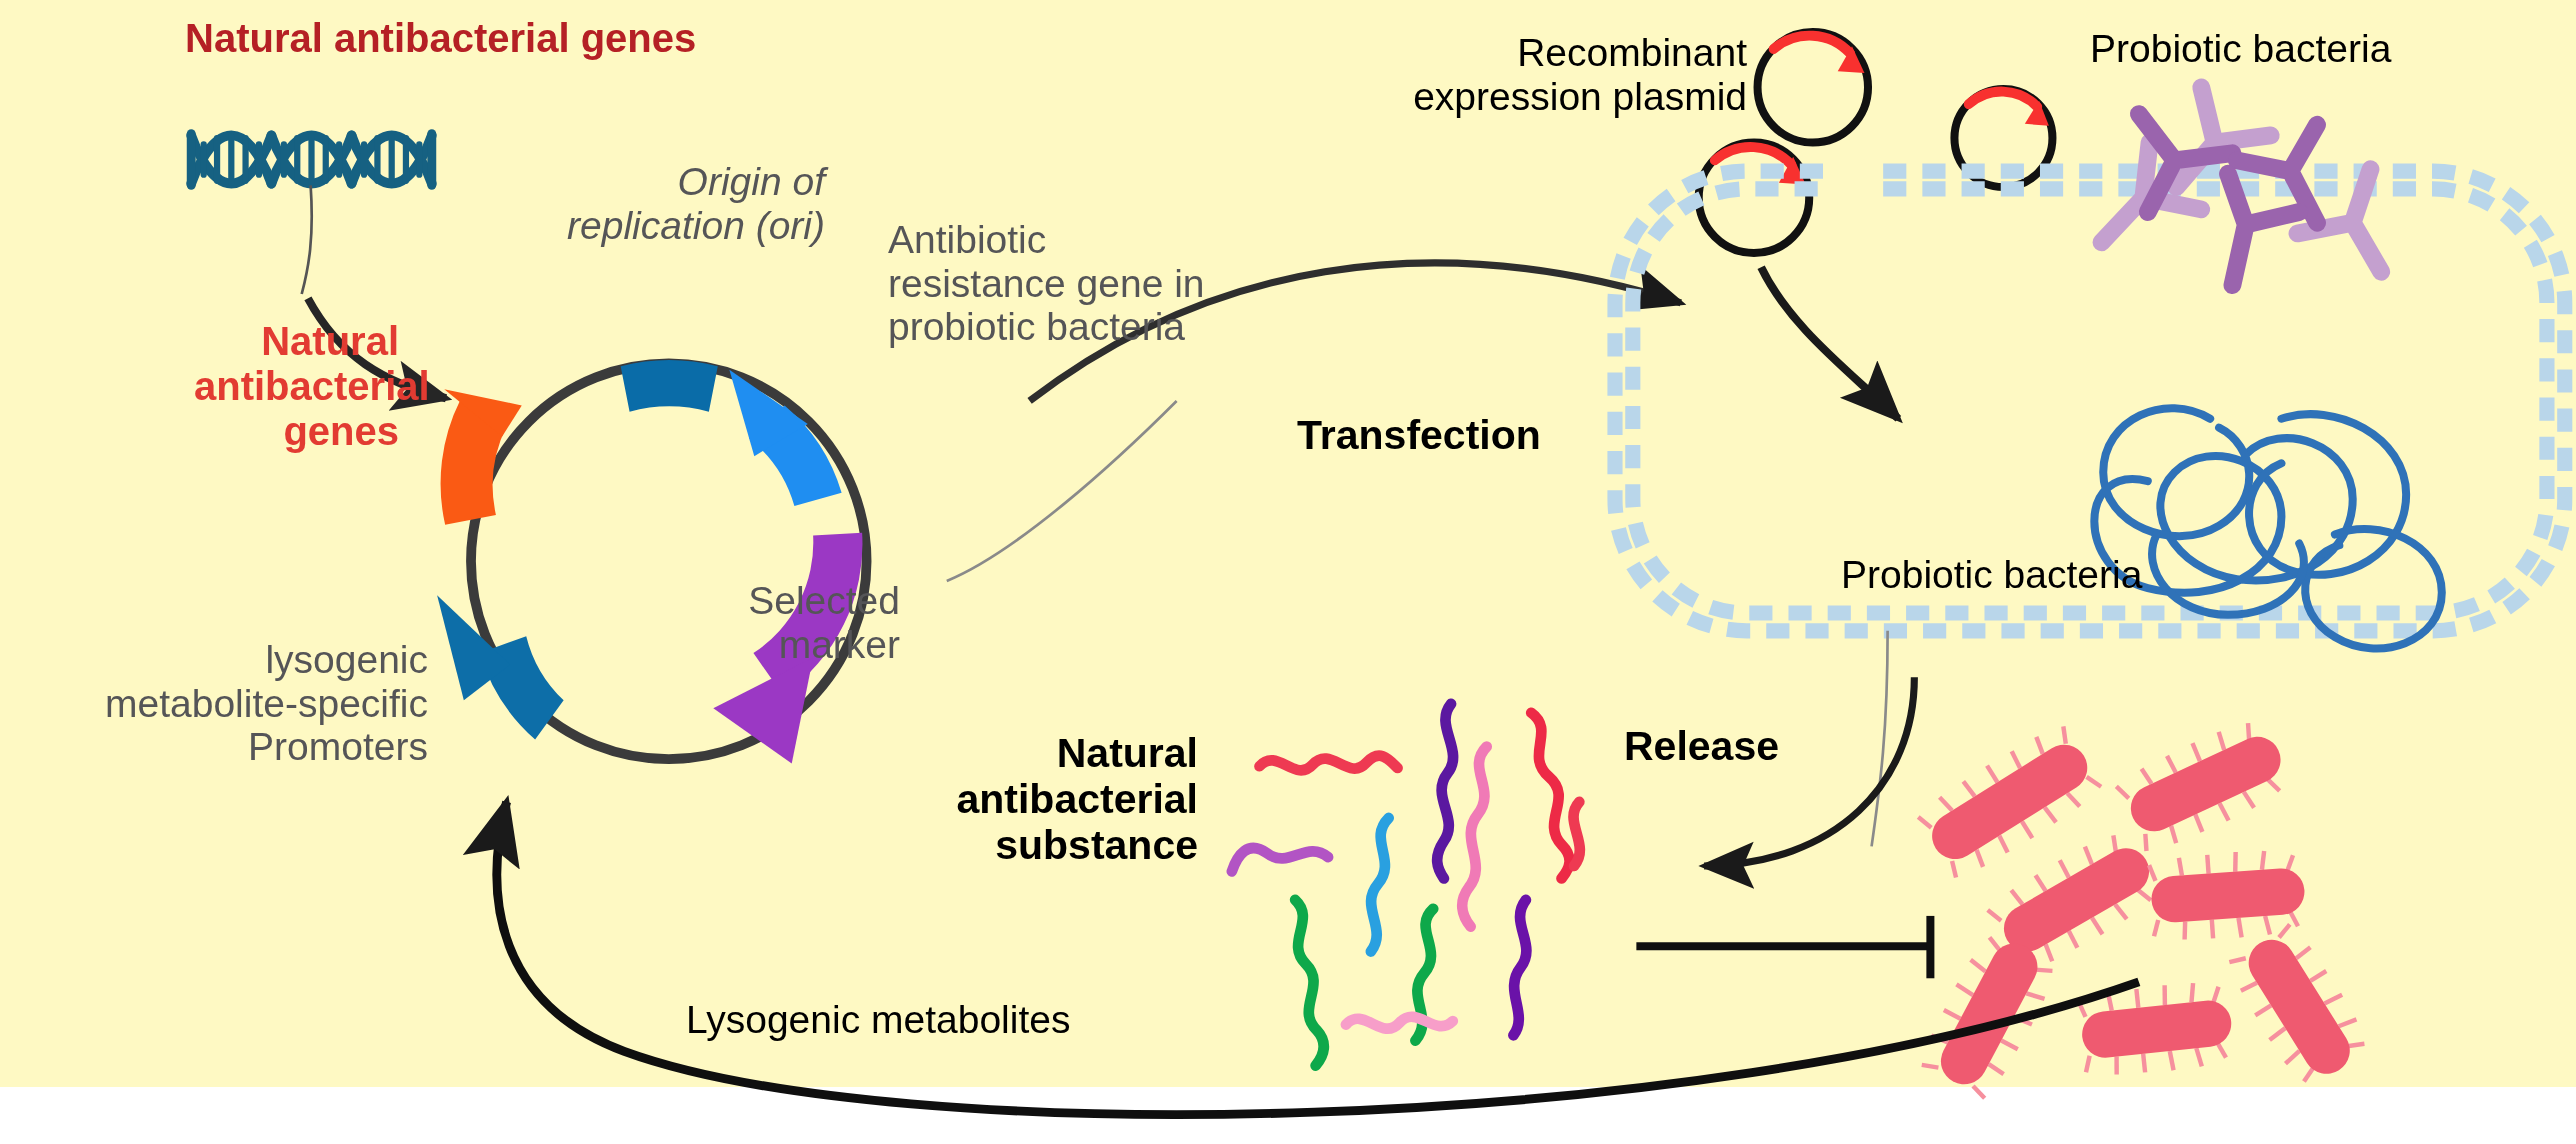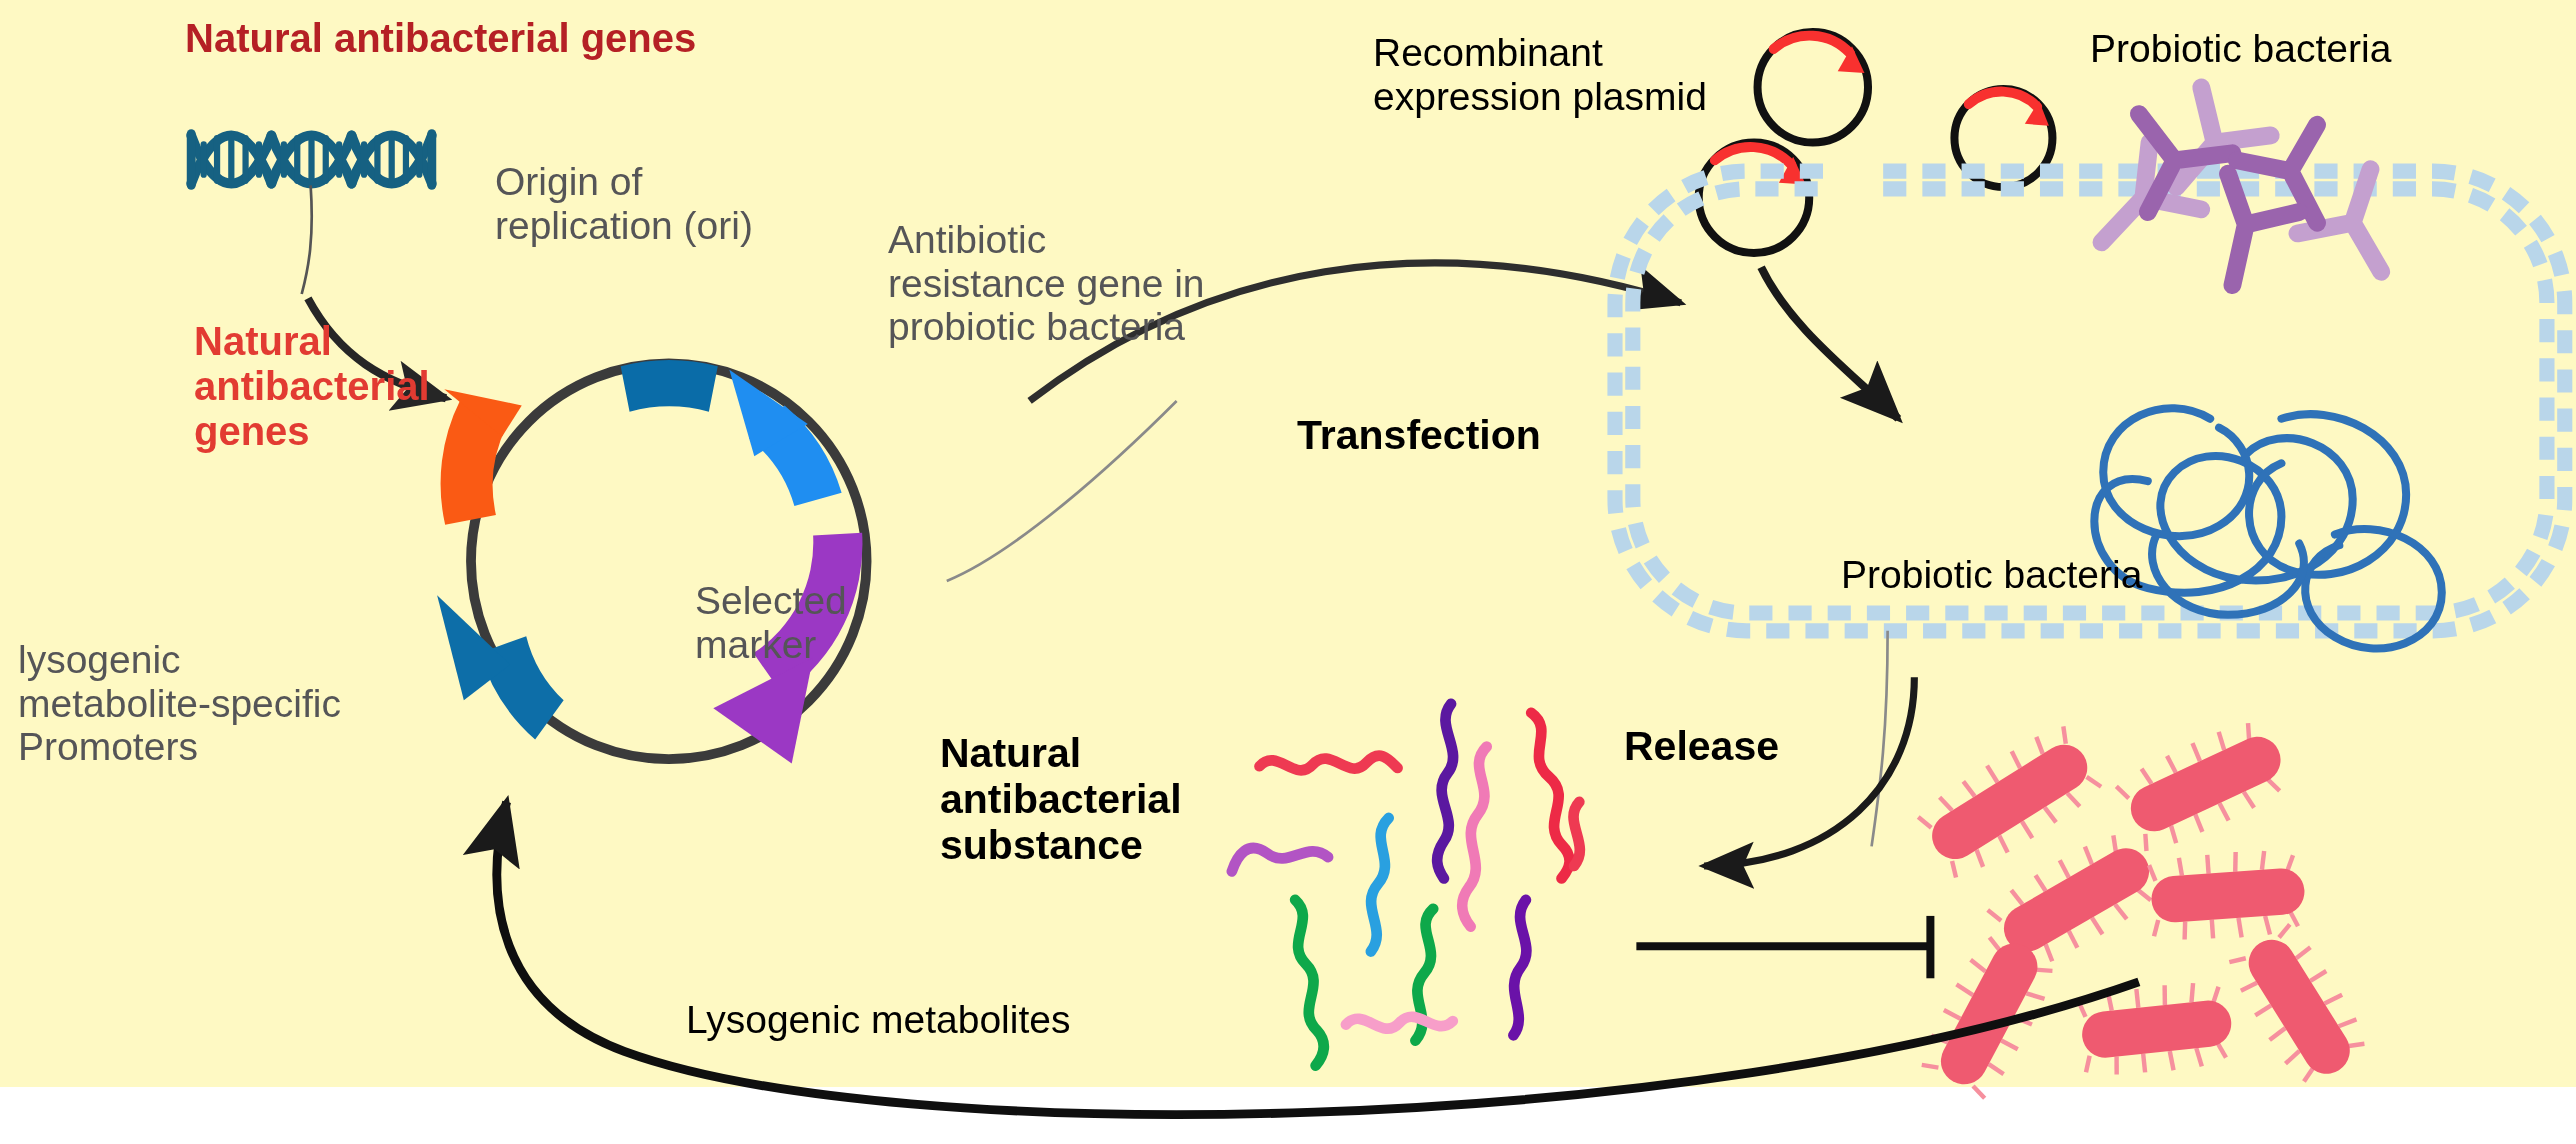--- a/index.html
+++ b/index.html
@@ -4,21 +4,21 @@
 <style>
   html,body{margin:0;padding:0;background:#ffffff;}
   body{width:2576px;height:1144px;overflow:hidden;font-family:"Liberation Sans",sans-serif;}
   #stage{position:relative;width:2576px;height:1087px;background:#fef9c3;padding-left:33px;}
   svg#scene{position:absolute;left:0;top:0;width:2576px;height:1144px;}
   .lbl{position:absolute;line-height:1.12;white-space:pre;}
   .gray{color:#555557;font-size:39px;}
   .blk-bold{color:#000000;font-size:41px;font-weight:bold;}
   .blk{color:#000000;font-size:39px;}
   .red-bold{font-size:40px;font-weight:bold;}
-  .ctr{text-align:left;}
+  .ctr{text-align:right;}
 </style>
 </head>
 <body>
 
 <div id="stage">
 
 <svg id="scene" viewBox="0 0 2890 1284">
   <defs>
     <marker id="arrowBlk" markerWidth="9" markerHeight="9" refX="6.6" refY="3.2" orient="auto">
       <path d="M0,0 L7.4,3.2 L0,6.4 L1.6,3.2 Z" fill="#262626"></path>
@@ -288,21 +288,21 @@
 
   <path d="M2400 1102 C1900 1278 1000 1290 700 1180 C560 1128 540 1010 568 900" stroke="#0f0f0f" stroke-width="10" fill="none" marker-end="url(#arrowBlkS)"></path>
 </svg>
 
 <div class="lbl red-bold" style="left:185px;top:16px;color:#b52025;">Natural antibacterial genes</div>
 
 <div class="lbl red-bold ctr" style="left:194px;top:319px;width:205px;color:#e23b32;">Natural
 antibacterial
 genes</div>
 
-<div class="lbl gray ctr" style="left:495px;top:160px;width:330px;">Origin of
+<div class="lbl gray ctr" style="left:495px;top:160px;width:330px;font-style:italic;">Origin of
 replication (ori)</div>
 
 <div class="lbl gray" style="left:874px;top:218px;width:392px;margin-left:14px;">Antibiotic
 resistance gene in
 probiotic bacteria</div>
 
 <div class="lbl gray ctr" style="left:695px;top:579px;width:205px;">Selected
 marker</div>
 
 <div class="lbl gray ctr" style="left:18px;top:638px;width:410px;">lysogenic

